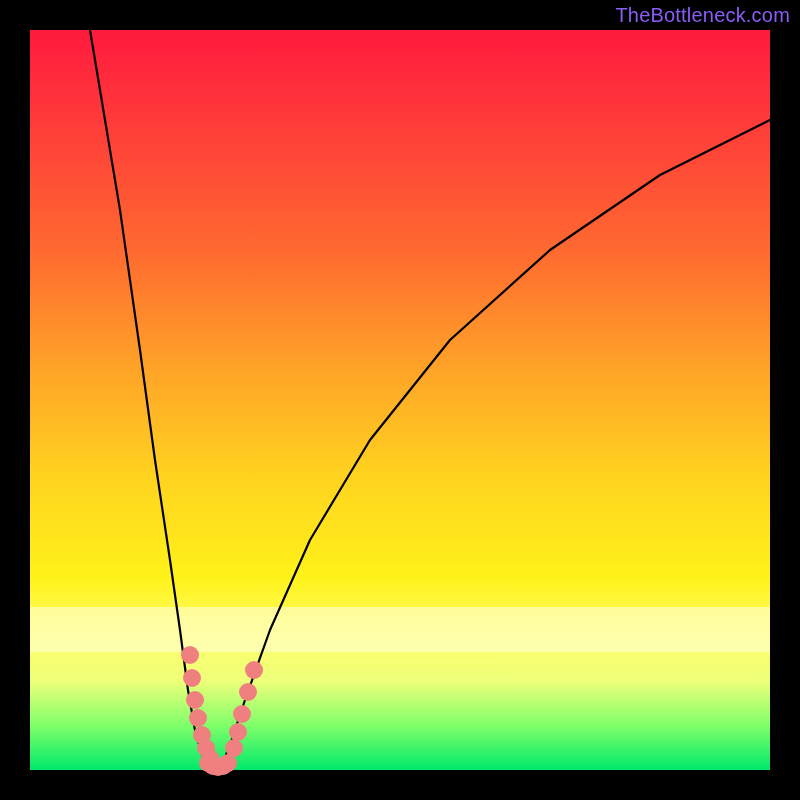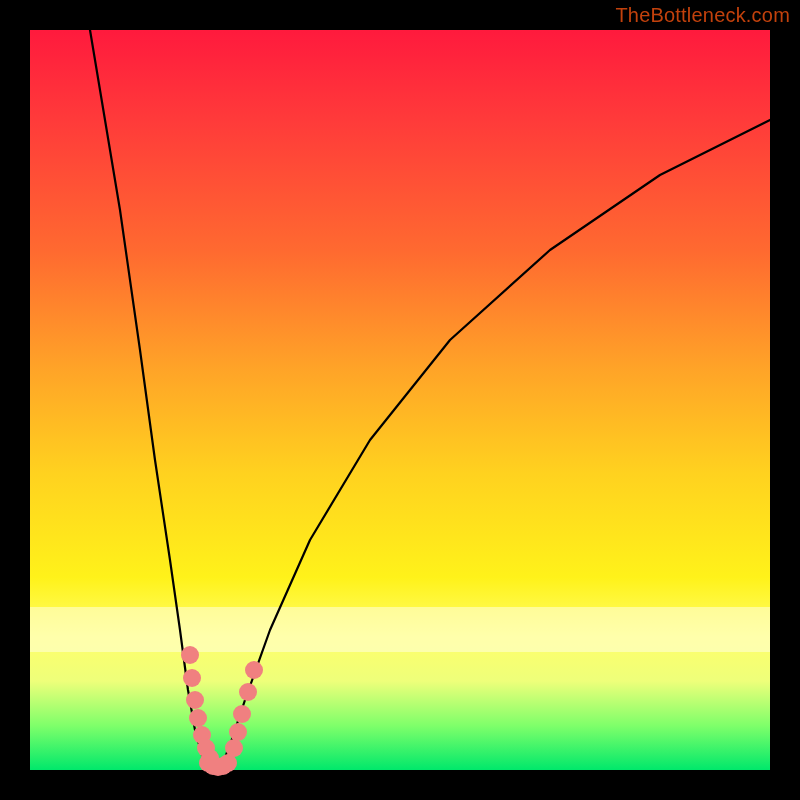--- a/index.html
+++ b/index.html
@@ -44,21 +44,21 @@
     left: 0;
     right: 0;
     top: 78%;
     height: 6%;
     background: rgba(255, 255, 224, 0.55);
   }
   .watermark {
     position: absolute;
     top: 4px;
     right: 10px;
-    color: #c2410c;
+    color: #8b5cf6;
     font-size: 20px;
     font-weight: 500;
     letter-spacing: 0.2px;
     user-select: none;
   }
   svg.curves {
     position: absolute;
     inset: 0;
     width: 100%;
     height: 100%;

